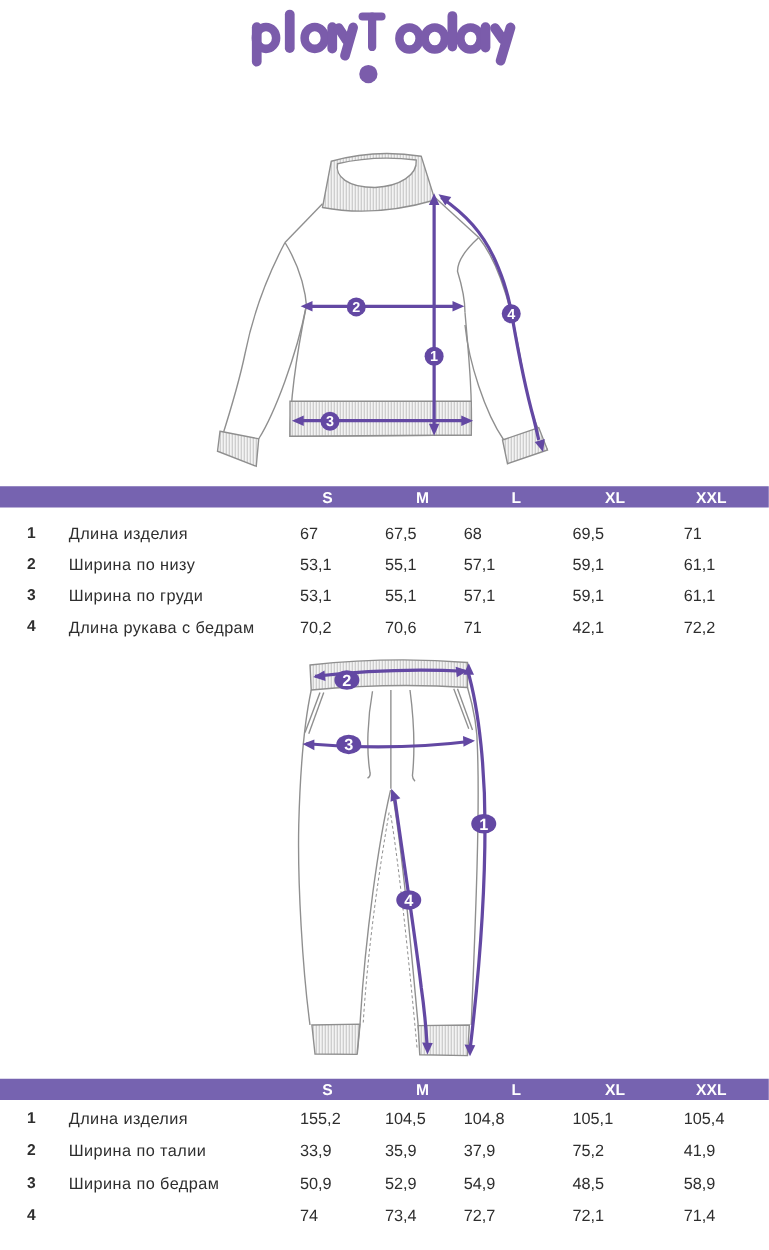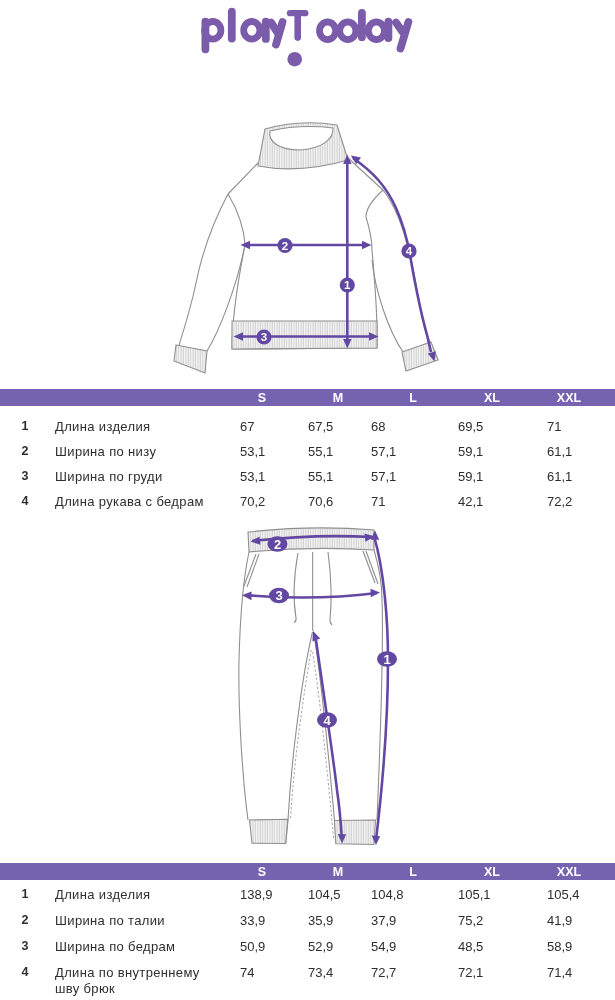--- a/index.html
+++ b/index.html
@@ -212,21 +212,21 @@
 <div class="band" style="top:863px;">
   <span style="left:242px;">S</span>
     <span style="left:318px;">M</span>
   <span style="left:393px;">L</span>
     <span style="left:472px;">XL</span>
   <span style="left:549px;">XXL</span>
 </div>
 <div class="row" style="top:887px;">
     <b>1</b>
     <span class="nm">Длина изделия</span>
-  <span class="v c1">138,9</span>
+  <span class="v c1">155,2</span>
     <span class="v c2">104,5</span>
     <span class="v c3">104,8</span>
     <span class="v c4">105,1</span>
     <span class="v c5">105,4</span>
   </div>
 <div class="row" style="top:913px;">
     <b>2</b>
     <span class="nm">Ширина по талии</span>
   <span class="v c1">33,9</span>
     <span class="v c2">35,9</span>
@@ -238,19 +238,18 @@
     <b>3</b>
     <span class="nm">Ширина по бедрам</span>
   <span class="v c1">50,9</span>
     <span class="v c2">52,9</span>
     <span class="v c3">54,9</span>
     <span class="v c4">48,5</span>
     <span class="v c5">58,9</span>
   </div>
 <div class="row" style="top:965px;">
     <b>4</b>
-    <span class="nm" style="line-height:16px;">Длина по внутреннему<br>шву брюк</span>
   <span class="v c1">74</span>
     <span class="v c2">73,4</span>
     <span class="v c3">72,7</span>
     <span class="v c4">72,1</span>
     <span class="v c5">71,4</span>
   </div>
 
 </body></html>

